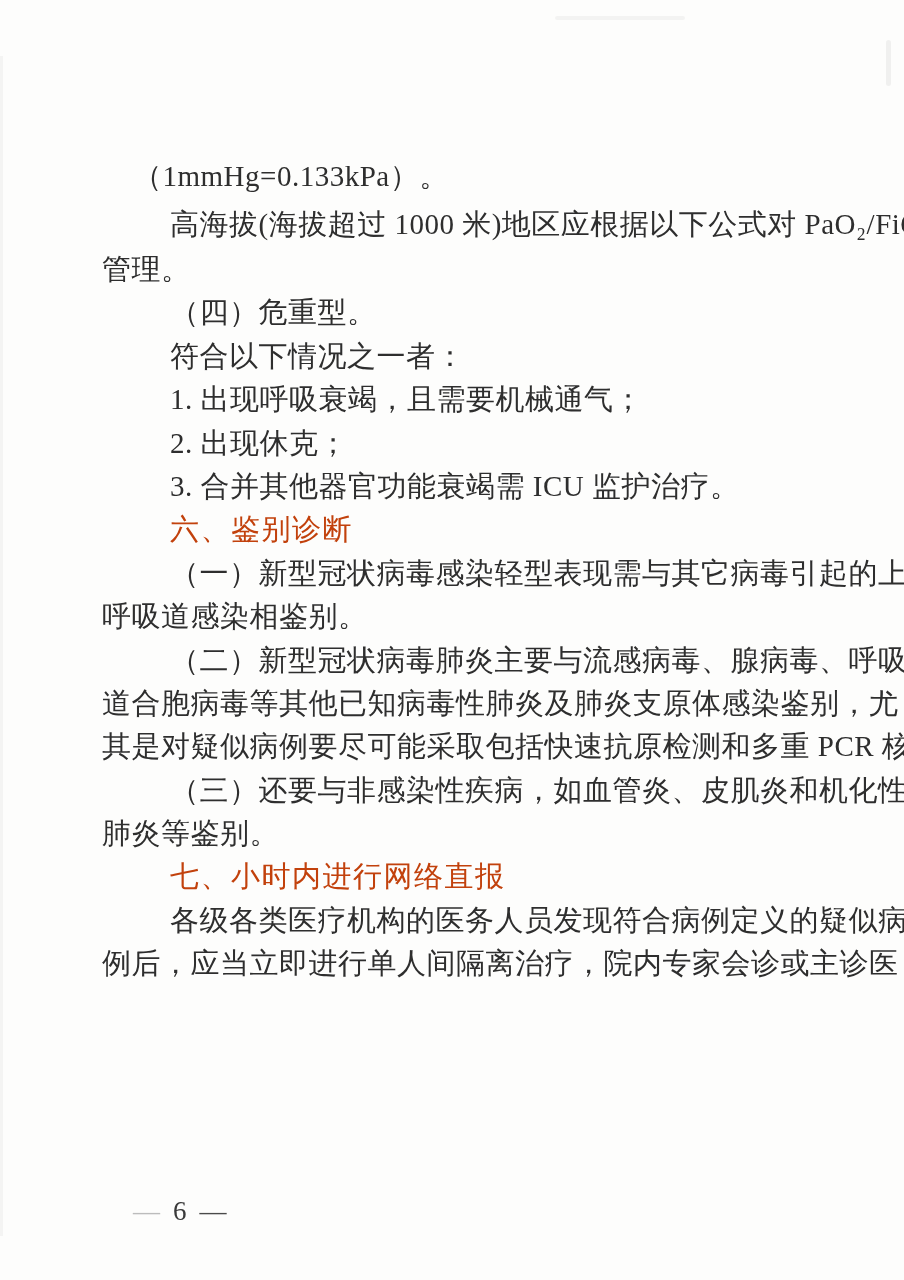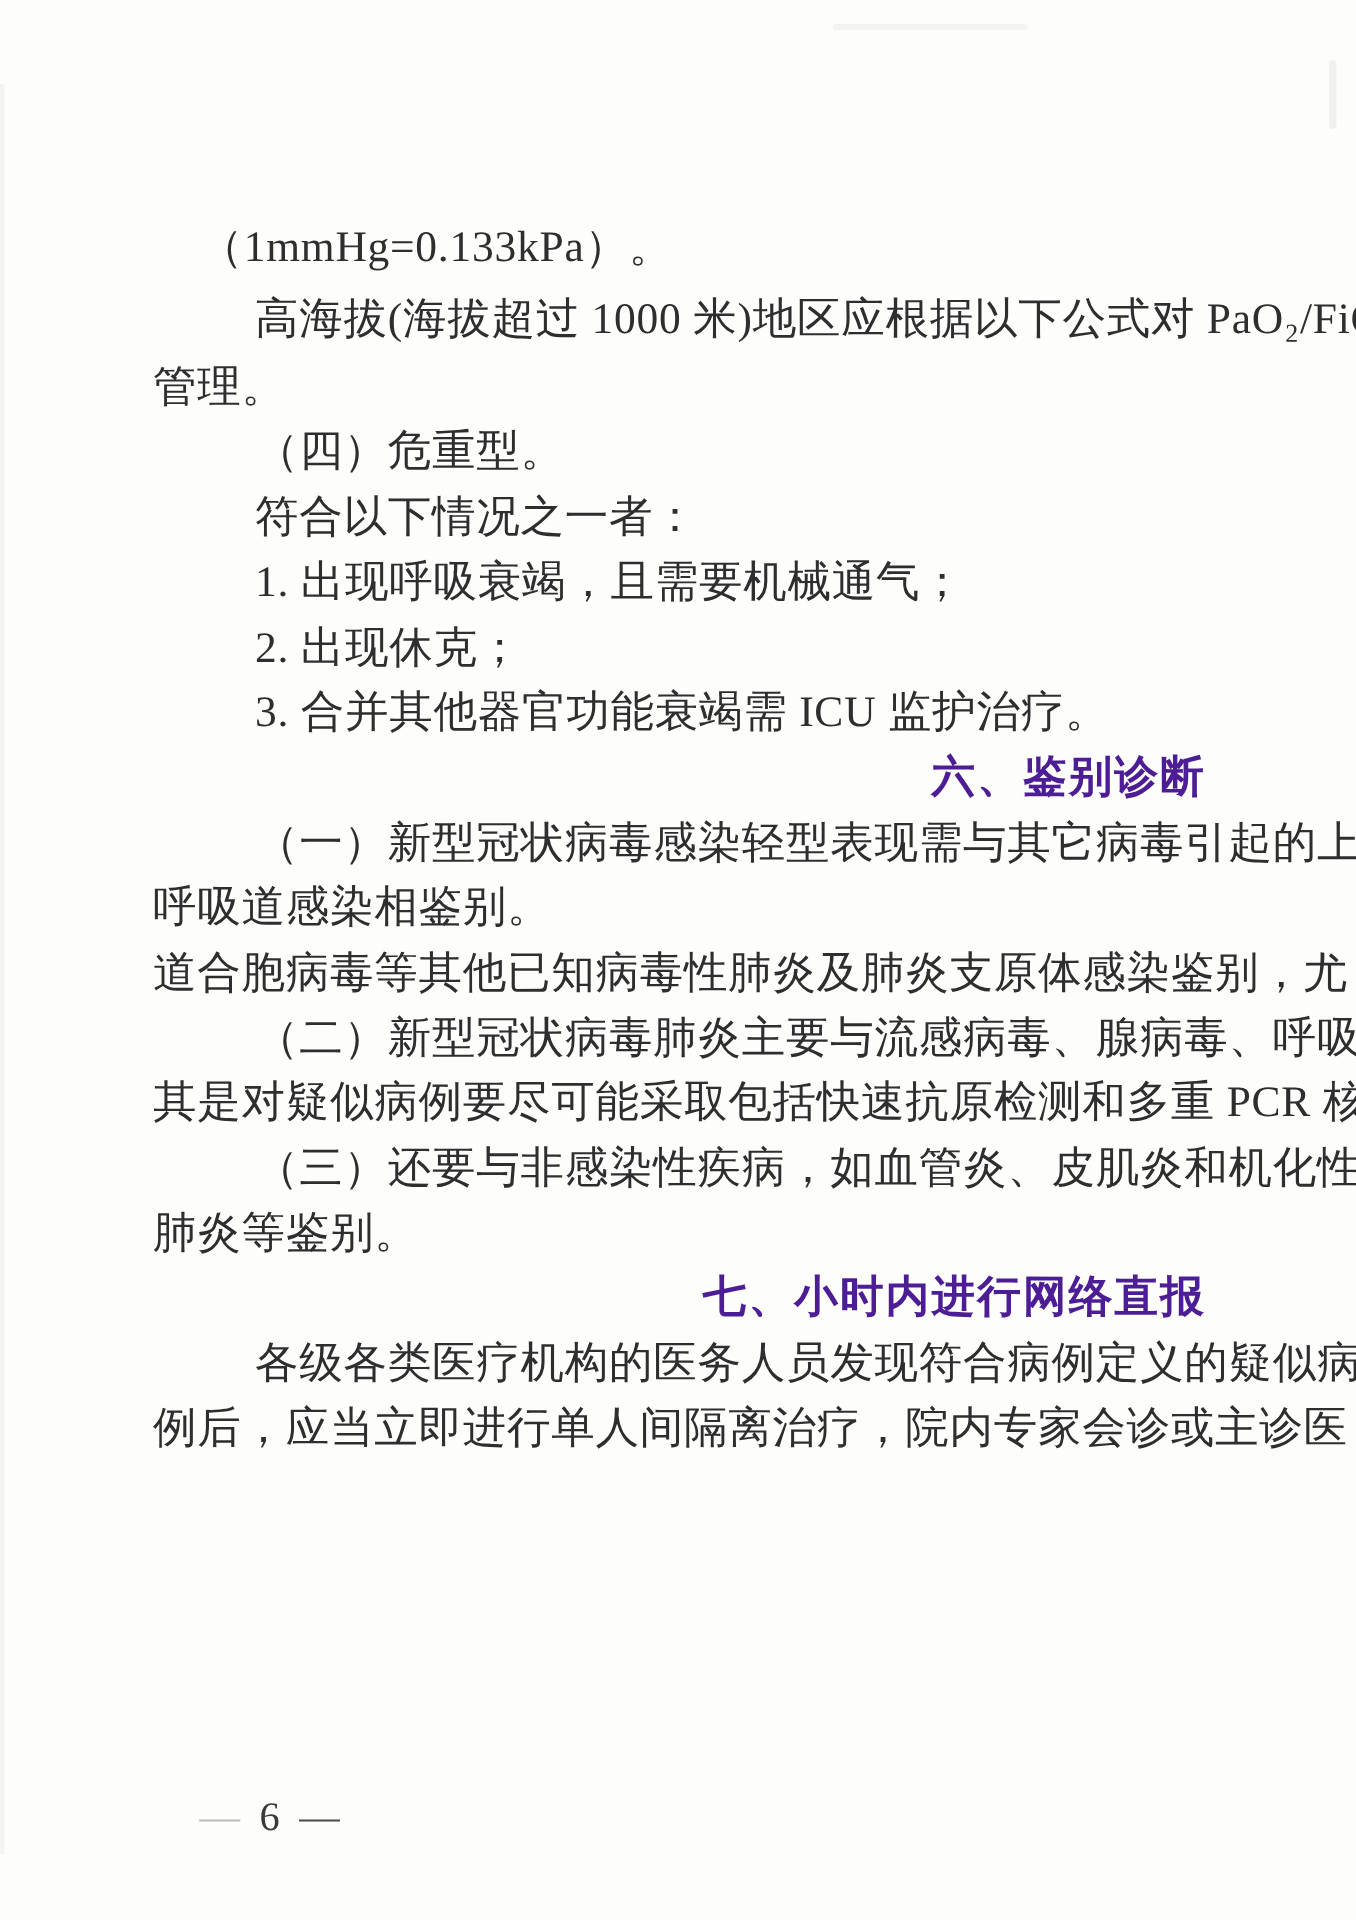--- a/index.html
+++ b/index.html
@@ -6,39 +6,38 @@
   .page{
     position:relative;
     width:904px;height:1280px;
     background:#fdfdfc;
     overflow:hidden;
     font-family:"Liberation Serif", serif;
     color:#2e2e2e;
   }
   .textblock{
     position:absolute;
-    left:102px;top:141px;
+    left:102px;top:152px;
     width:702px;
   }
   .line{
     margin:0;
     height:43.4px;line-height:43.4px;
     font-size:29px;
     white-space:nowrap;
     letter-spacing:0.5px;
   }
   .lh-lg{height:48px;line-height:48px;}
   .ind1{padding-left:31px;}
   .ind2{padding-left:68px;}
   .heading{
     font-family:"Liberation Sans", sans-serif;
-    font-weight:700;
-    color:#4c1d95;
+    font-weight:400;
+    color:#c2410c;
     letter-spacing:1.5px;
-    text-align:right;
   }
   .footer{
     position:absolute;
     left:133px;top:1196px;
     display:flex;align-items:center;gap:13px;
     font-size:27px;
     color:#3a3a3a;
   }
   .dash-left{color:#bcbcbc;}
   .dash-right{color:#4a4a4a;}
@@ -61,22 +60,22 @@
     <p class="line lh-lg ind2">高海拔(海拔超过 1000 米)地区应根据以下公式对 PaO₂/FiO₂</p>
     <p class="line">管理。</p>
     <p class="line ind2">（四）危重型。</p>
     <p class="line ind2">符合以下情况之一者：</p>
     <p class="line ind2">1. 出现呼吸衰竭，且需要机械通气；</p>
     <p class="line ind2">2. 出现休克；</p>
     <p class="line ind2">3. 合并其他器官功能衰竭需 ICU 监护治疗。</p>
     <p class="line ind2 heading">六、鉴别诊断</p>
     <p class="line ind2">（一）新型冠状病毒感染轻型表现需与其它病毒引起的上</p>
     <p class="line">呼吸道感染相鉴别。</p>
+    <p class="line ind2">（二）新型冠状病毒肺炎主要与流感病毒、腺病毒、呼吸</p>
     <p class="line">道合胞病毒等其他已知病毒性肺炎及肺炎支原体感染鉴别，尤</p>
-    <p class="line ind2">（二）新型冠状病毒肺炎主要与流感病毒、腺病毒、呼吸</p>
     <p class="line">其是对疑似病例要尽可能采取包括快速抗原检测和多重 PCR 核</p>
     <p class="line ind2">（三）还要与非感染性疾病，如血管炎、皮肌炎和机化性</p>
     <p class="line">肺炎等鉴别。</p>
     <p class="line ind2 heading">七、小时内进行网络直报</p>
     <p class="line ind2">各级各类医疗机构的医务人员发现符合病例定义的疑似病</p>
     <p class="line">例后，应当立即进行单人间隔离治疗，院内专家会诊或主诊医</p>
   </div>
 
   <div class="footer">
     <span class="dash-left">—</span>

